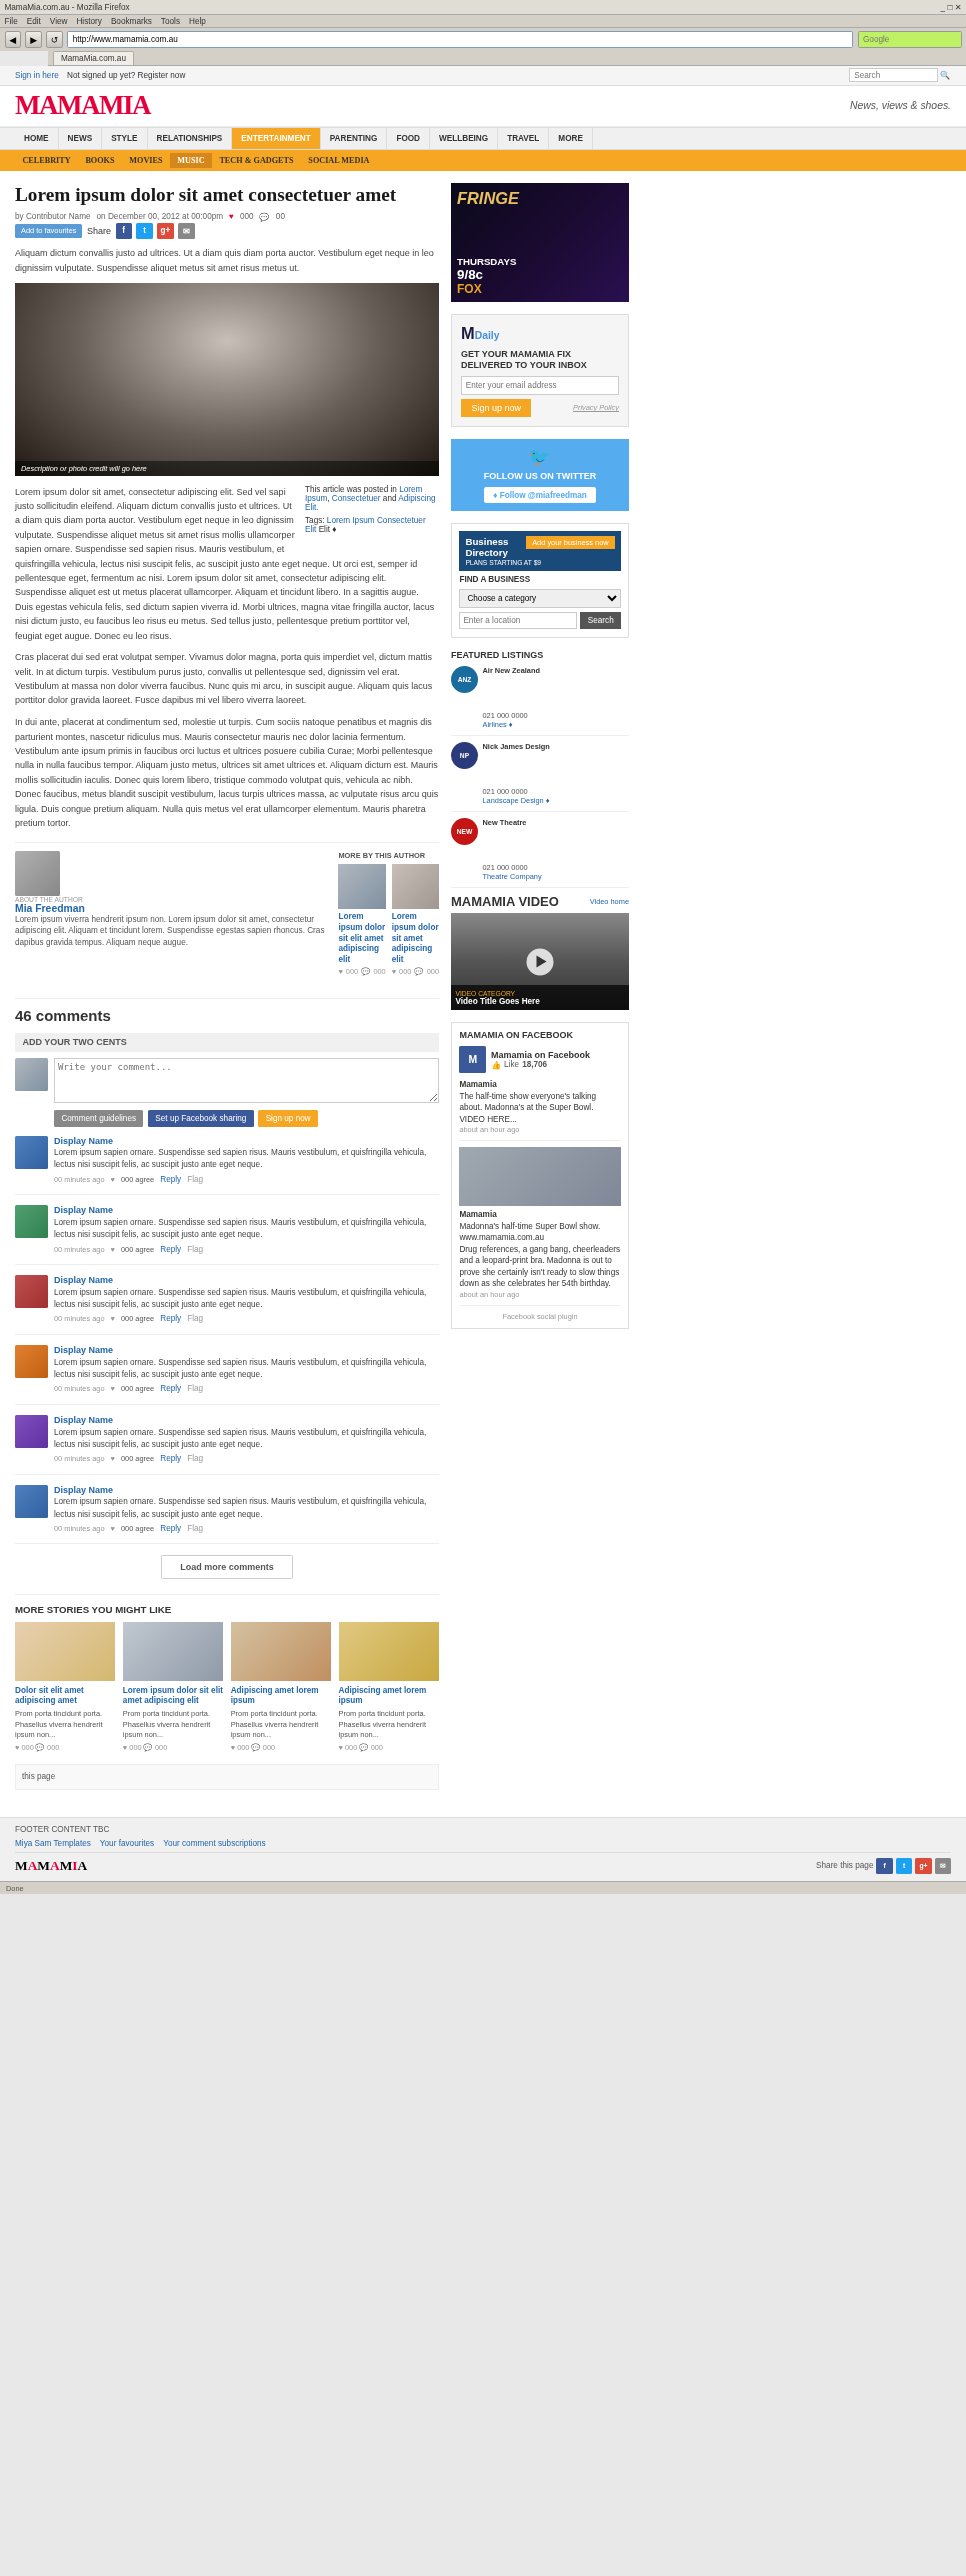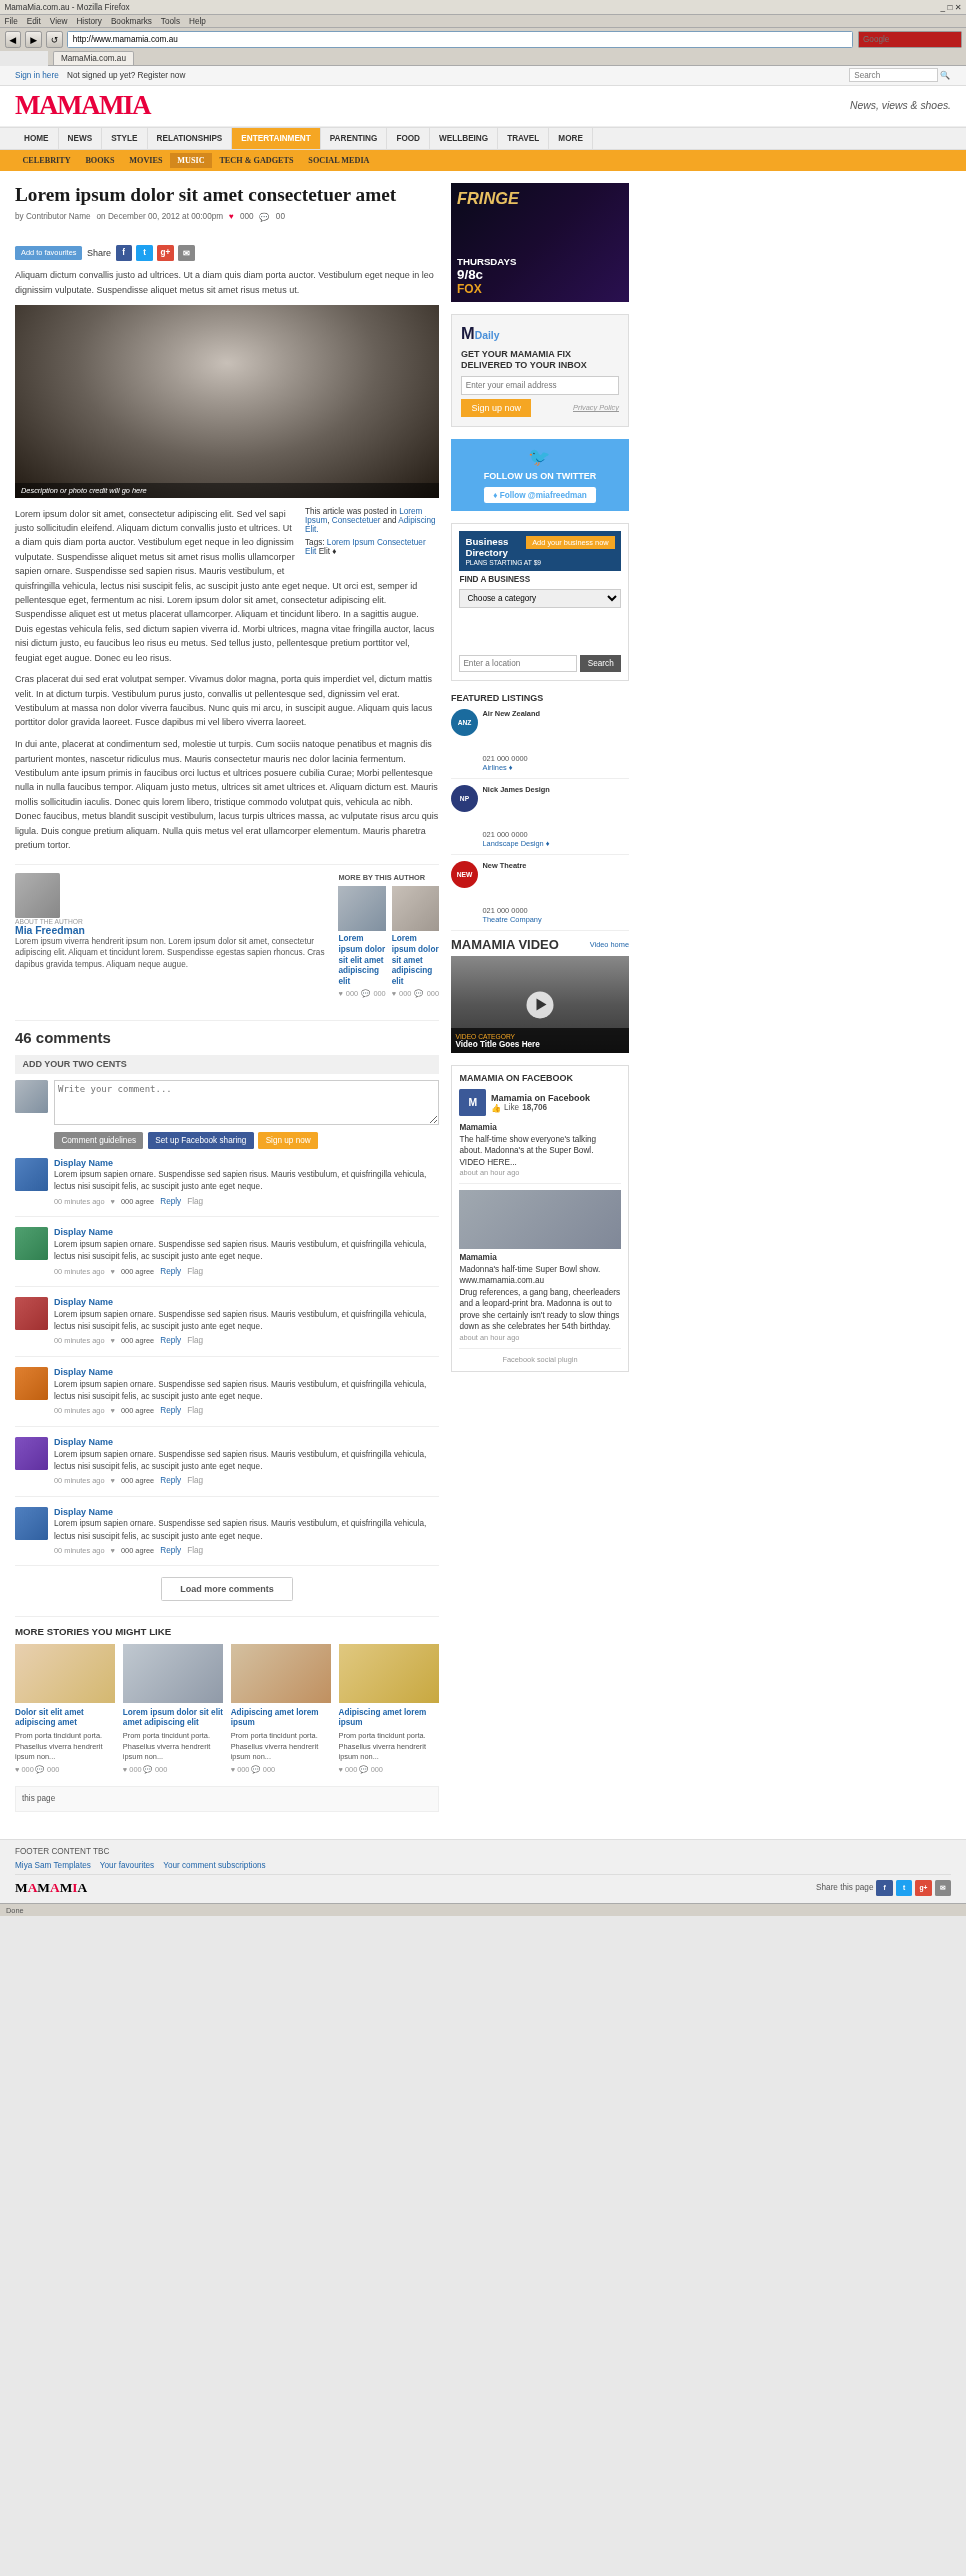--- a/index.html
+++ b/index.html
@@ -2,21 +2,21 @@
 <html style="font-size:12px"><head>
   <meta charset="utf-8">
   <style>
     * { margin: 0; padding: 0; box-sizing: border-box; }
     body { font-family: Arial, sans-serif; font-size: 9px; background: #e8e8e8; color: #333; }
     .browser-titlebar { background: #e0ddd5; padding: 2.2px 4.5px; font-size: 8.2px; color: #333; border-bottom: 0.7px solid #aaa; display: flex; justify-content: space-between; align-items: center; }
     .browser-menu { display: flex; gap: 9px; font-size: 8.2px; padding: 1.5px 4.5px; background: #d4d0c8; border-bottom: 0.7px solid #aaa; }
     .browser-toolbar { display: flex; align-items: center; gap: 4.5px; padding: 3px 4.5px; background: #d4d0c8; }
     .browser-nav-btn { width: 16.4px; height: 16.4px; background: linear-gradient(to bottom, #f0ede8, #c8c4bc); border: 0.7px solid #999; border-radius: 2.2px; display: flex; align-items: center; justify-content: center; font-size: 9px; cursor: pointer; }
     .browser-addressbar { flex: 1; height: 16.4px; border: 0.7px solid #7a9ebc; background: white; padding: 0 4.5px; font-size: 8.2px; border-radius: 1.5px; }
-    .browser-search { width: 104px; height: 16.4px; border: 0.7px solid #999; background: #b91c1c; padding: 0 4.5px; font-size: 8.2px; border-radius: 1.5px; }
+    .browser-search { width: 104px; height: 16.4px; border: 0.7px solid #999; background: #bef264; padding: 0 4.5px; font-size: 8.2px; border-radius: 1.5px; }
     .browser-tab { display: inline-block; background: #f0ede8; border: 0.7px solid #aaa; border-bottom: none; padding: 2.2px 7.4px; font-size: 8.2px; border-radius: 2.2px 2.2px 0 0; }
 
     
     .page-wrapper { background: white; max-width: 966px; margin: 0 auto; }
 
     
     .site-header { padding: 4.5px 15px; display: flex; align-items: center; justify-content: space-between; background: white; border-bottom: 0.7px solid #eee; }
     .header-top-bar { display: flex; align-items: center; justify-content: space-between; padding: 2.2px 15px; background: #f5f5f5; border-bottom: 0.7px solid #ddd; font-size: 8.2px; }
     .header-search { display: flex; align-items: center; gap: 3px; }
     .header-search input { border: 0.7px solid #ccc; padding: 1.5px 4.5px; font-size: 8.2px; width: 89px; }
@@ -32,21 +32,21 @@
     .sub-nav a { display: inline-block; padding: 3px 7.4px; font-size: 8.2px; color: #333; text-decoration: none; font-weight: bold; }
     .sub-nav a.active { background: #d4881c; color: white; }
 
     
     .content-wrapper { display: flex; gap: 0; padding: 12px 15px; }
     .main-content { flex: 1; max-width: 424px; }
     .sidebar { width: 178px; margin-left: 12px; flex-shrink: 0; }
 
     
     .article-title { font-size: 19.3px; font-weight: bold; color: #1a1a1a; line-height: 1.2; margin-bottom: 6px; font-family: Georgia, serif; }
-    .article-meta { font-size: 8.2px; color: #666; margin-bottom: 23px; display: flex; align-items: center; gap: 6px; }
+    .article-meta { font-size: 8.2px; color: #666; margin-bottom: 1px; display: flex; align-items: center; gap: 6px; }
     .article-meta .heart { color: #e8003d; }
     .article-body { font-size: 9px; line-height: 1.6; color: #444; margin-bottom: 7.4px; }
     .article-image-container { position: relative; margin-bottom: 9px; }
     .article-image { width: 100%; height: 193px; background: linear-gradient(135deg, #2a2a2a 0%, #1a1a1a 30%, #3a3a3a 60%, #222 100%); display: flex; align-items: flex-end; }
     .article-info-box { float: right; width: 134px; margin: 0 0 7.4px 9px; font-size: 8.2px; }
     .article-info-box p { margin-bottom: 4.5px; }
     .article-info-box a { color: #2266aa; text-decoration: none; }
     .share-bar { display: flex; align-items: center; gap: 4.5px; margin-bottom: 7.4px; }
     .share-bar .fav-btn { background: #5b9bd5; color: white; font-size: 7.4px; padding: 2.2px 6px; border: none; cursor: pointer; border-radius: 1.5px; }
     .social-icon { width: 16.4px; height: 16.4px; display: inline-flex; align-items: center; justify-content: center; font-size: 8.2px; font-weight: bold; color: white; border-radius: 1.5px; }
@@ -120,21 +120,21 @@
     .footer-share { display: flex; align-items: center; gap: 3px; font-size: 8.2px; }
     .mamamia-fix { background: #f5f5f5; border: 0.7px solid #ddd; padding: 9px; margin-bottom: 12px; }
     .mamamia-fix h3 { font-size: 9.7px; font-weight: bold; text-transform: uppercase; margin-bottom: 4.5px; }
     .mamamia-fix input { width: 100%; border: 0.7px solid #ccc; padding: 3.7px; font-size: 8.2px; margin-bottom: 4.5px; }
     .twitter-widget { background: #55acee; color: white; padding: 7.4px; margin-bottom: 12px; text-align: center; }
     .twitter-widget h3 { font-size: 9.7px; font-weight: bold; margin-bottom: 4.5px; }
     .twitter-follow-btn { background: white; color: #55acee; border: none; padding: 3.7px 9px; font-size: 8.2px; font-weight: bold; cursor: pointer; border-radius: 2.2px; }
     .biz-directory { border: 0.7px solid #ddd; padding: 7.4px; margin-bottom: 12px; }
     .biz-directory h3 { font-size: 9px; font-weight: bold; text-transform: uppercase; margin-bottom: 4.5px; }
     .biz-directory select { width: 100%; border: 0.7px solid #ccc; padding: 3px; font-size: 8.2px; margin-bottom: 4.5px; }
-    .biz-search-row { display: flex; gap: 3px; margin-top: 43px; }
+    .biz-search-row { display: flex; gap: 3px; }
     .biz-search-row input { flex: 1; border: 0.7px solid #ccc; padding: 3px; font-size: 8.2px; }
     .biz-search-btn { background: #555; color: white; border: none; padding: 3px 7.4px; font-size: 8.2px; cursor: pointer; }
     .featured-listings h3 { font-size: 9px; font-weight: bold; text-transform: uppercase; margin-bottom: 6px; }
     .listing-item { display: flex; gap: 4.5px; margin-bottom: 6px; padding-bottom: 6px; border-bottom: 0.7px solid #eee; }
     .listing-logo { width: 27px; height: 27px; border-radius: 50%; display: flex; align-items: center; justify-content: center; font-size: 6.7px; font-weight: bold; flex-shrink: 0; }
     .listing-logo-1 { background: #1a6b9e; color: white; }
     .listing-logo-2 { background: #2a3a7a; color: white; }
     .listing-logo-3 { background: #c41515; color: white; }
     .listing-info { font-size: 7.4px; }
     .listing-name { font-weight: bold; color: #333; }

